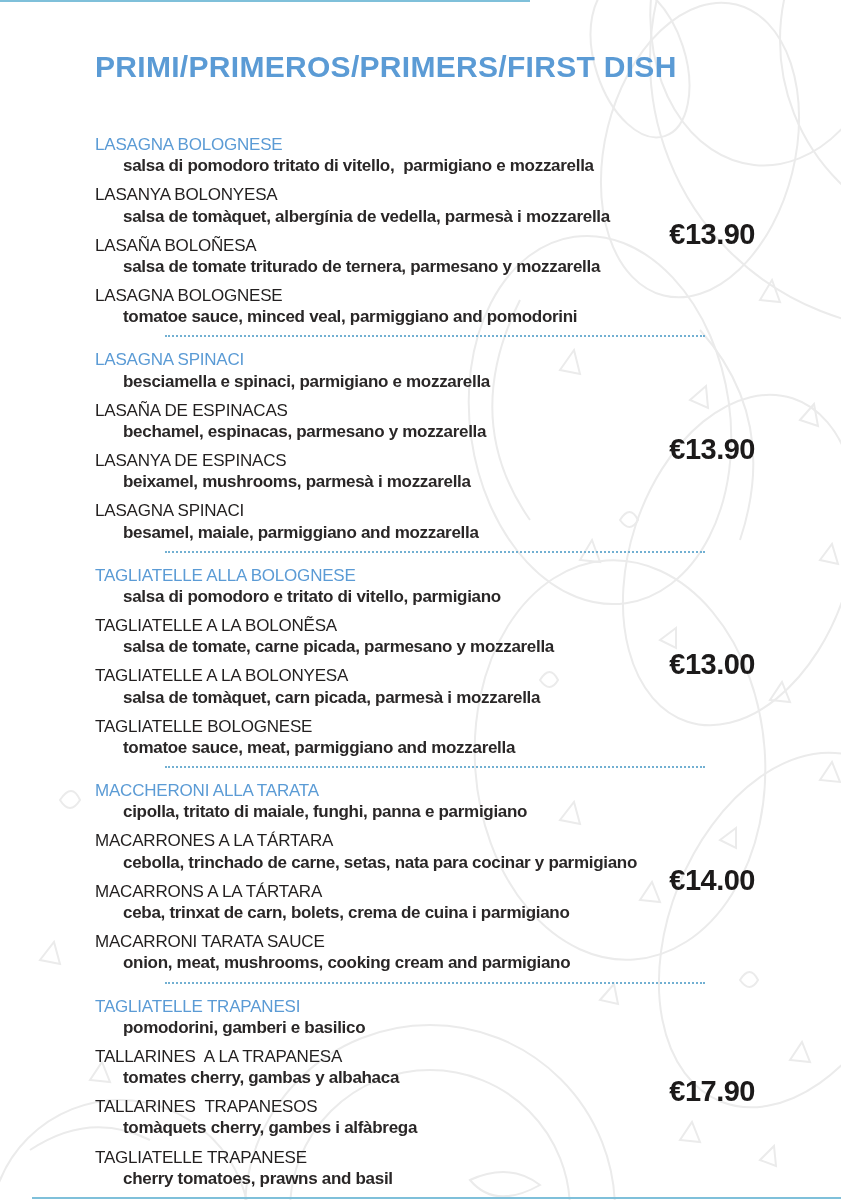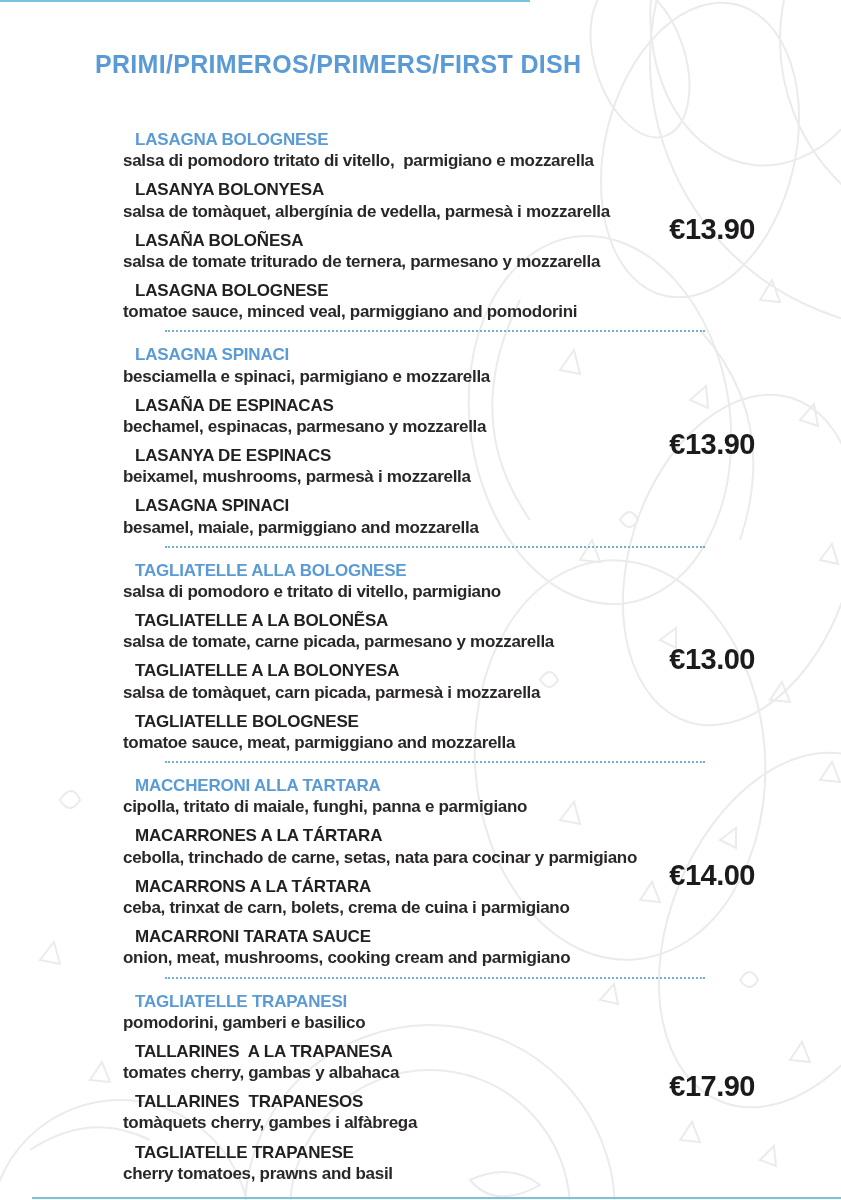--- a/index.html
+++ b/index.html
@@ -3,25 +3,25 @@
 <meta charset="utf-8">
 <style>
   html,body{margin:0;padding:0;background:#ffffff;}
   .page{position:relative;width:841px;height:1200px;background:#ffffff;overflow:hidden;
         font-family:"Liberation Sans","DejaVu Sans",sans-serif;}
   .watermark{position:absolute;left:0;top:0;width:841px;height:1200px;pointer-events:none;}
   .edge-line{position:absolute;height:2px;background:#7fc0da;}
   .edge-line.top{left:0;top:0;width:530px;}
   .edge-line.bottom{left:32px;right:0;bottom:1px;}
   .content{position:absolute;left:95px;top:50px;width:660px;}
-  h1{margin:0 0 50px 0;font-size:25px;font-weight:bold;letter-spacing:0.3px;color:#5b9bd5;}
+  h1{margin:0 0 50px 0;font-size:30px;font-weight:bold;letter-spacing:0.3px;color:#5b9bd5;}
   .section{position:relative;}
   .item{margin-bottom:7px;}
-  .item-name{font-size:17px;font-weight:bold;color:#221f1f;line-height:1.25;
-             letter-spacing:-0.2px;white-space:pre-wrap;margin-left:40px;}
+  .item-name{font-size:17px;font-weight:normal;color:#221f1f;line-height:1.25;
+             letter-spacing:-0.2px;white-space:pre-wrap;}
   .item-name.accent{color:#5b9bd5;}
   .item-desc{font-size:17px;font-weight:600;color:#2a2727;line-height:1.3;
              padding-left:28px;letter-spacing:-0.3px;white-space:pre-wrap;}
   .divider{border-bottom:2px dotted #72b0d2;margin:6px 50px 12px 70px;height:0;}
   .price{position:absolute;right:0;top:50%;transform:translateY(-56%);
          font-size:29px;font-weight:bold;color:#1c1a1a;letter-spacing:-0.5px;}
 </style>
 </head>
 <body>
 
@@ -133,21 +133,21 @@
           </div>
           <div class="item">
             <div class="item-name">TAGLIATELLE BOLOGNESE</div>
             <div class="item-desc">tomatoe sauce, meat, parmiggiano and mozzarella</div>
           </div>
           <div class="price">€13.00</div>
           <div class="divider"></div>
         </section>
         <section class="section">
           <div class="item">
-            <div class="item-name accent">MACCHERONI ALLA TARTARA</div>
+            <div class="item-name accent">MACCHERONI ALLA TARATA</div>
             <div class="item-desc">cipolla, tritato di maiale, funghi, panna e parmigiano</div>
           </div>
           <div class="item">
             <div class="item-name">MACARRONES A LA TÁRTARA</div>
             <div class="item-desc">cebolla, trinchado de carne, setas, nata para cocinar y parmigiano</div>
           </div>
           <div class="item">
             <div class="item-name">MACARRONS A LA TÁRTARA</div>
             <div class="item-desc">ceba, trinxat de carn, bolets, crema de cuina i parmigiano</div>
           </div>

